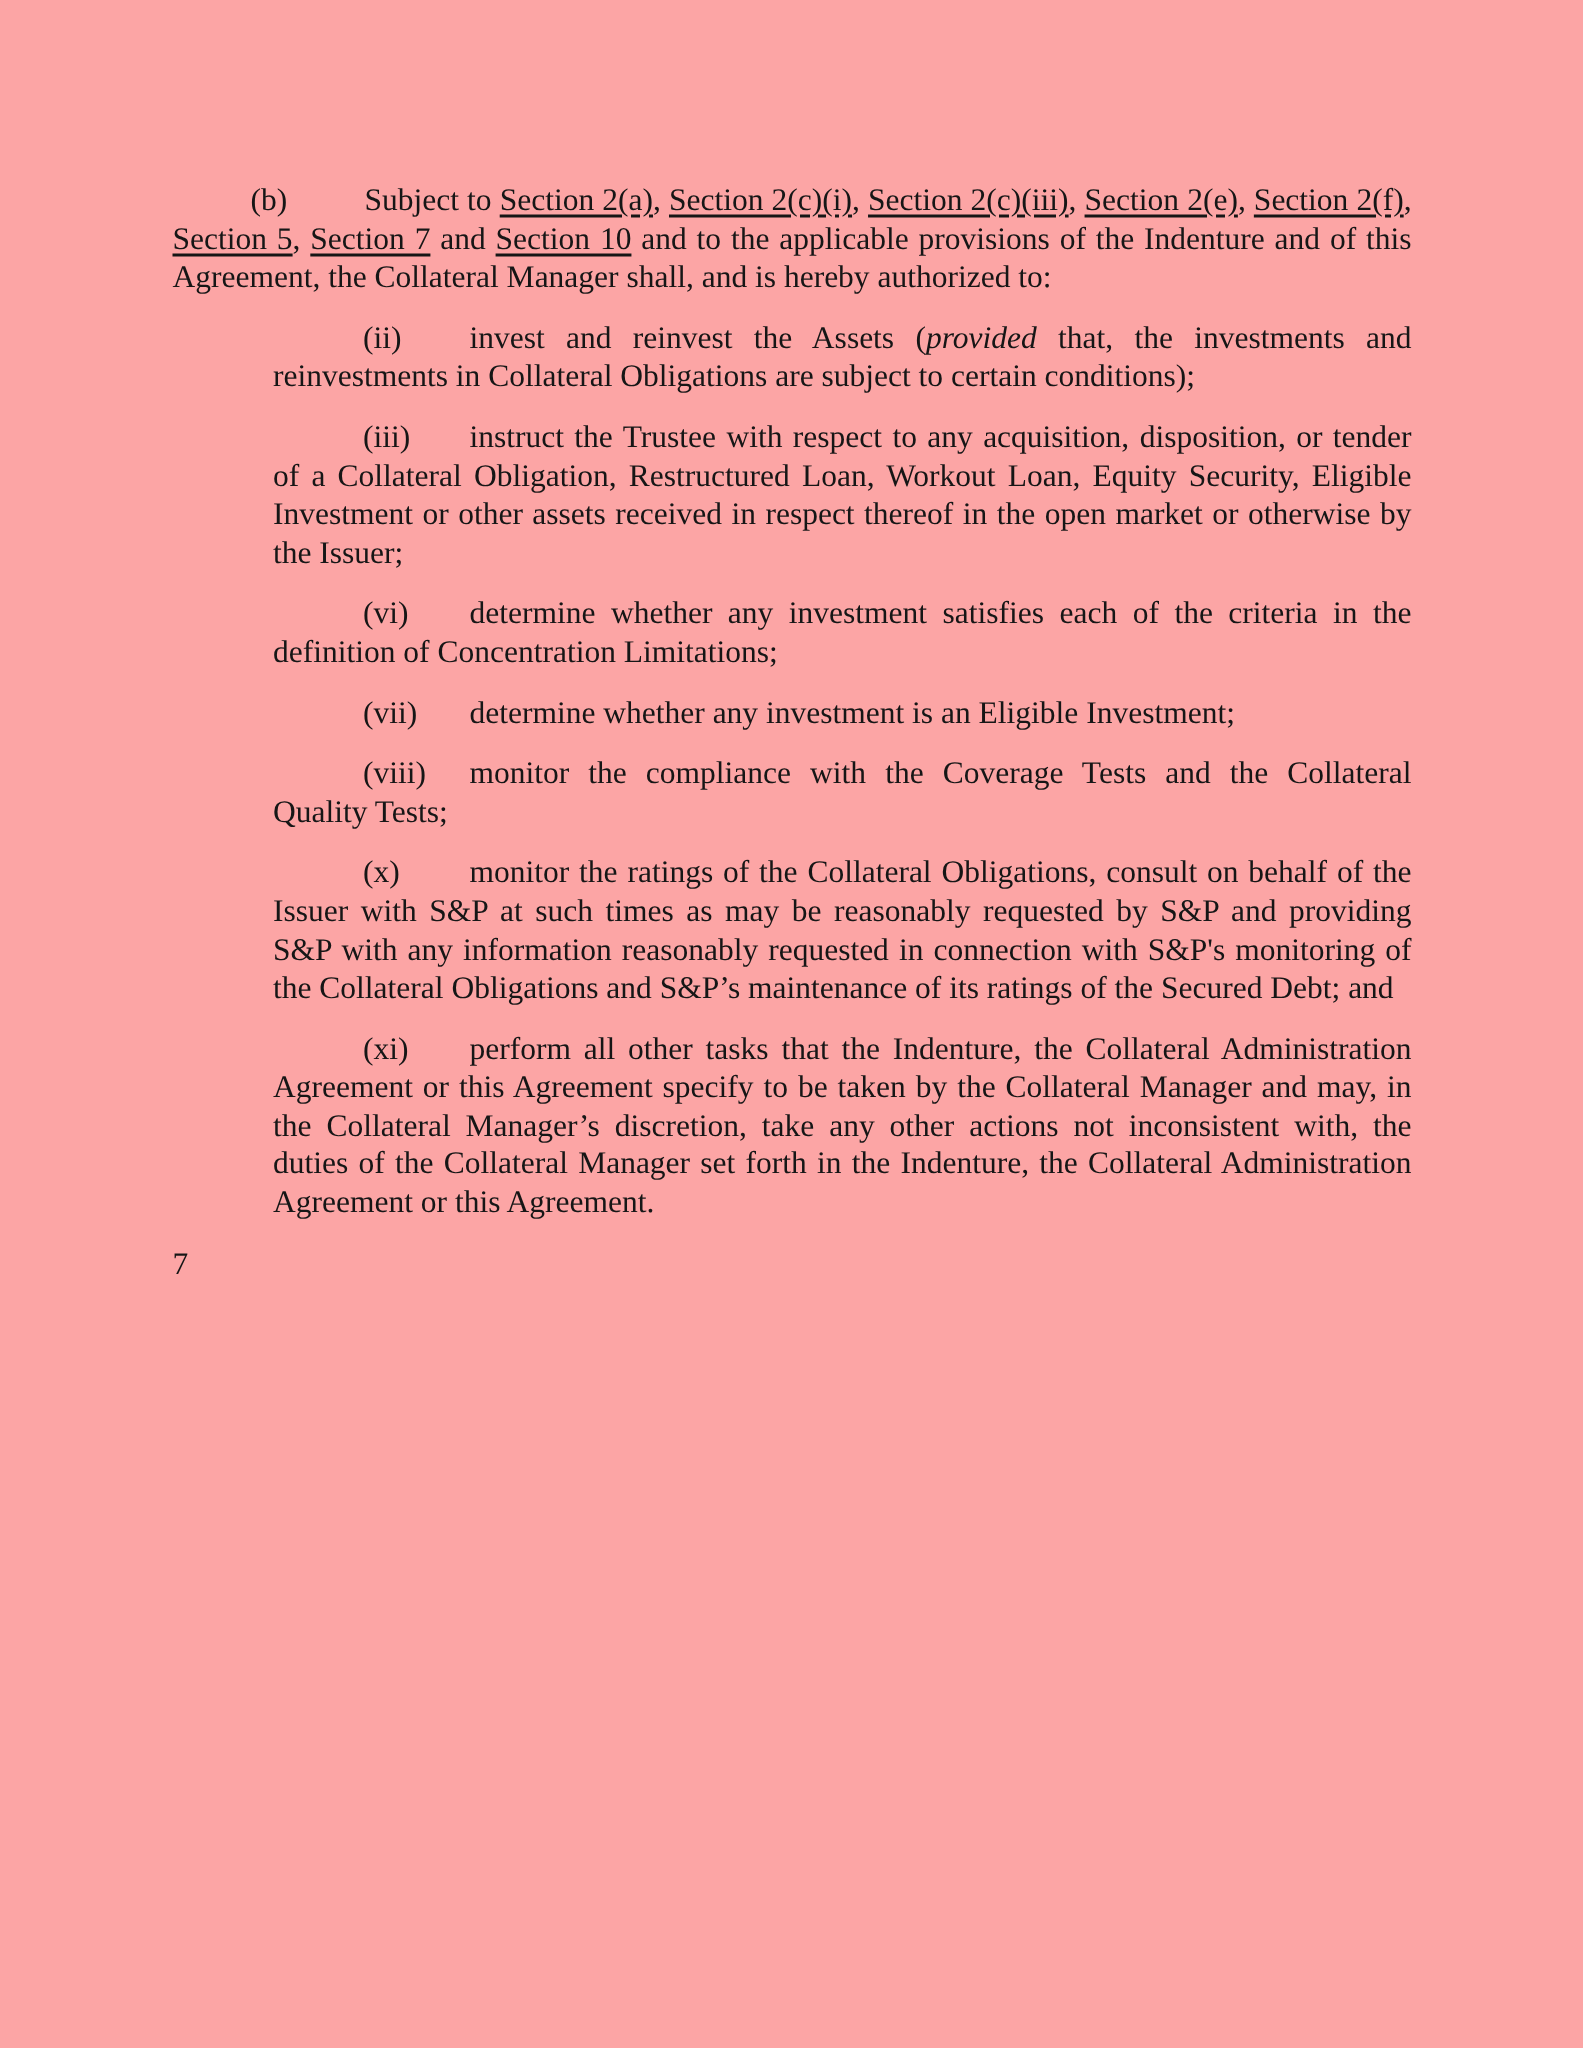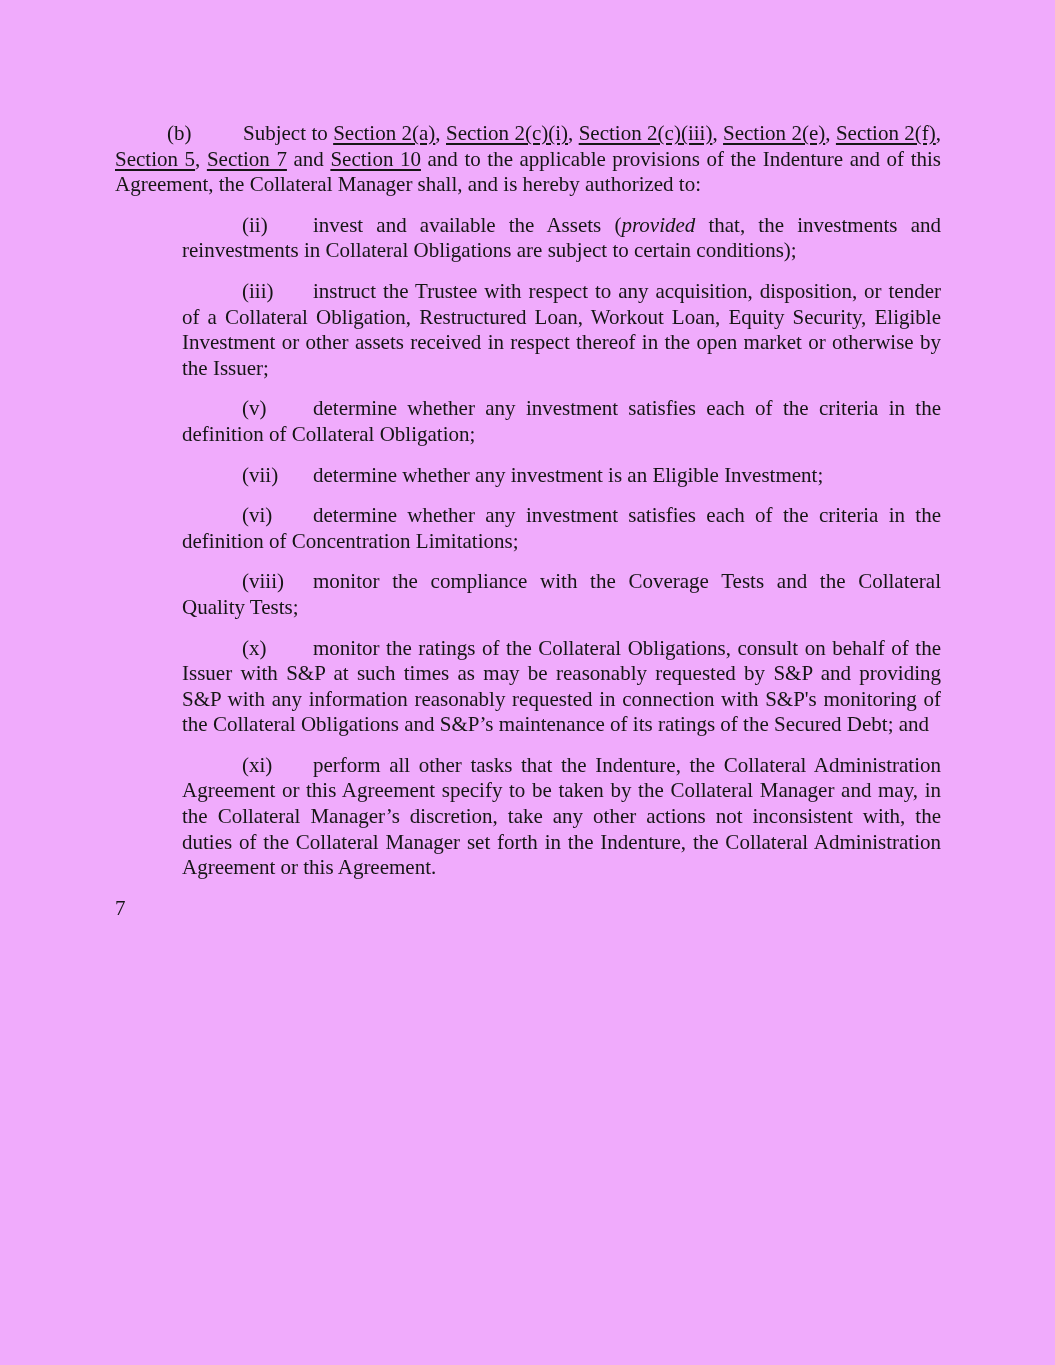--- a/index.html
+++ b/index.html
@@ -4,21 +4,21 @@
 <style>
   html, body {
     margin: 0;
     padding: 0;
     background: #e8e8e8;
   }
   .page {
     position: relative;
     width: 1055px;
     height: 1365px;
-    background: #f0abfc;
+    background: #fca5a5;
     margin: 0 auto;
     font-family: "Liberation Serif", "DejaVu Serif", serif;
     font-size: 21px;
     line-height: 25.6px;
     color: #161616;
     overflow: hidden;
   }
   .doc {
     position: absolute;
     left: 115px;
@@ -54,23 +54,22 @@
     text-align: left;
   }
 </style>
 </head>
 <body>
 
 <div class="page">
   <div class="doc" id="doc">
 
     <p class="body"><span class="label">(b)</span><span class="seg-plain">Subject to </span><span class="seg-underline">Section 2(a)</span><span class="seg-plain">, </span><span class="seg-underline">Section 2(c)(i)</span><span class="seg-plain">, </span><span class="seg-underline">Section 2(c)(iii)</span><span class="seg-plain">, </span><span class="seg-underline">Section 2(e)</span><span class="seg-plain">, </span><span class="seg-underline">Section 2(f)</span><span class="seg-plain">, </span><span class="seg-underline">Section 5</span><span class="seg-plain">, </span><span class="seg-underline">Section 7</span><span class="seg-plain"> and </span><span class="seg-underline">Section 10</span><span class="seg-plain"> and to the applicable provisions of the Indenture and of this Agreement, the Collateral Manager shall, and is hereby authorized to:</span></p>
-      <p class="item"><span class="label">(ii)</span><span class="seg-plain">invest and available the Assets (</span><span class="seg-italic">provided</span><span class="seg-plain"> that, the investments and reinvestments in Collateral Obligations are subject to certain conditions);</span></p>
+      <p class="item"><span class="label">(ii)</span><span class="seg-plain">invest and reinvest the Assets (</span><span class="seg-italic">provided</span><span class="seg-plain"> that, the investments and reinvestments in Collateral Obligations are subject to certain conditions);</span></p>
       <p class="item"><span class="label">(iii)</span><span class="seg-plain">instruct the Trustee with respect to any acquisition, disposition, or tender of a Collateral Obligation, Restructured Loan, Workout Loan, Equity Security, Eligible Investment or other assets received in respect thereof in the open market or otherwise by the Issuer;</span></p>
-      <p class="item"><span class="label">(v)</span><span class="seg-plain">determine whether any investment satisfies each of the criteria in the definition of Collateral Obligation;</span></p>
+      <p class="item"><span class="label">(vi)</span><span class="seg-plain">determine whether any investment satisfies each of the criteria in the definition of Concentration Limitations;</span></p>
       <p class="item"><span class="label">(vii)</span><span class="seg-plain">determine whether any investment is an Eligible Investment;</span></p>
-      <p class="item"><span class="label">(vi)</span><span class="seg-plain">determine whether any investment satisfies each of the criteria in the definition of Concentration Limitations;</span></p>
       <p class="item"><span class="label">(viii)</span><span class="seg-plain">monitor the compliance with the Coverage Tests and the Collateral Quality Tests;</span></p>
       <p class="item"><span class="label">(x)</span><span class="seg-plain">monitor the ratings of the Collateral Obligations, consult on behalf of the Issuer with S&amp;P at such times as may be reasonably requested by S&amp;P and providing S&amp;P with any information reasonably requested in connection with S&amp;P's monitoring of the Collateral Obligations and S&amp;P’s maintenance of its ratings of the Secured Debt; and</span></p>
       <p class="item"><span class="label">(xi)</span><span class="seg-plain">perform all other tasks that the Indenture, the Collateral Administration Agreement or this Agreement specify to be taken by the Collateral Manager and may, in the Collateral Manager’s discretion, take any other actions not inconsistent with, the duties of the Collateral Manager set forth in the Indenture, the Collateral Administration Agreement or this Agreement.</span></p>
       <div class="page-number" id="page-number">7</div>
   </div>
 </div>
 
 </body></html>

